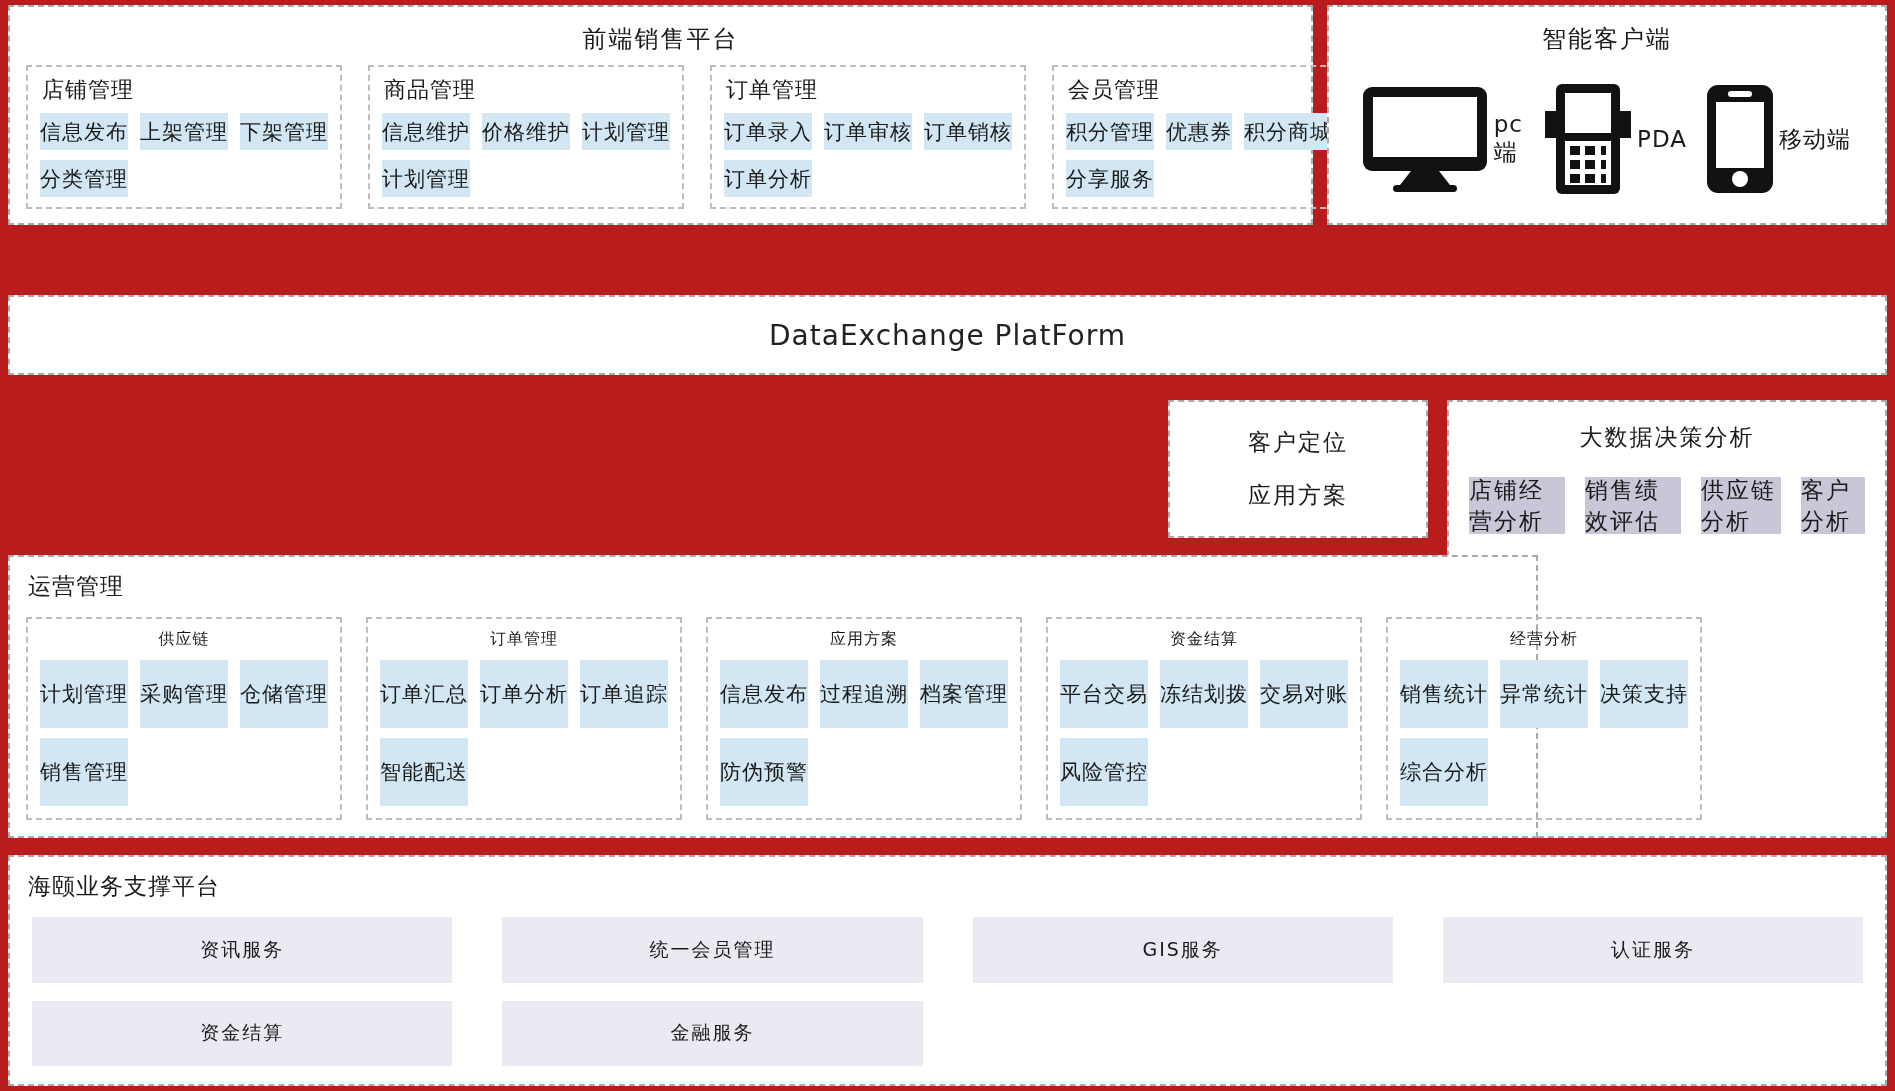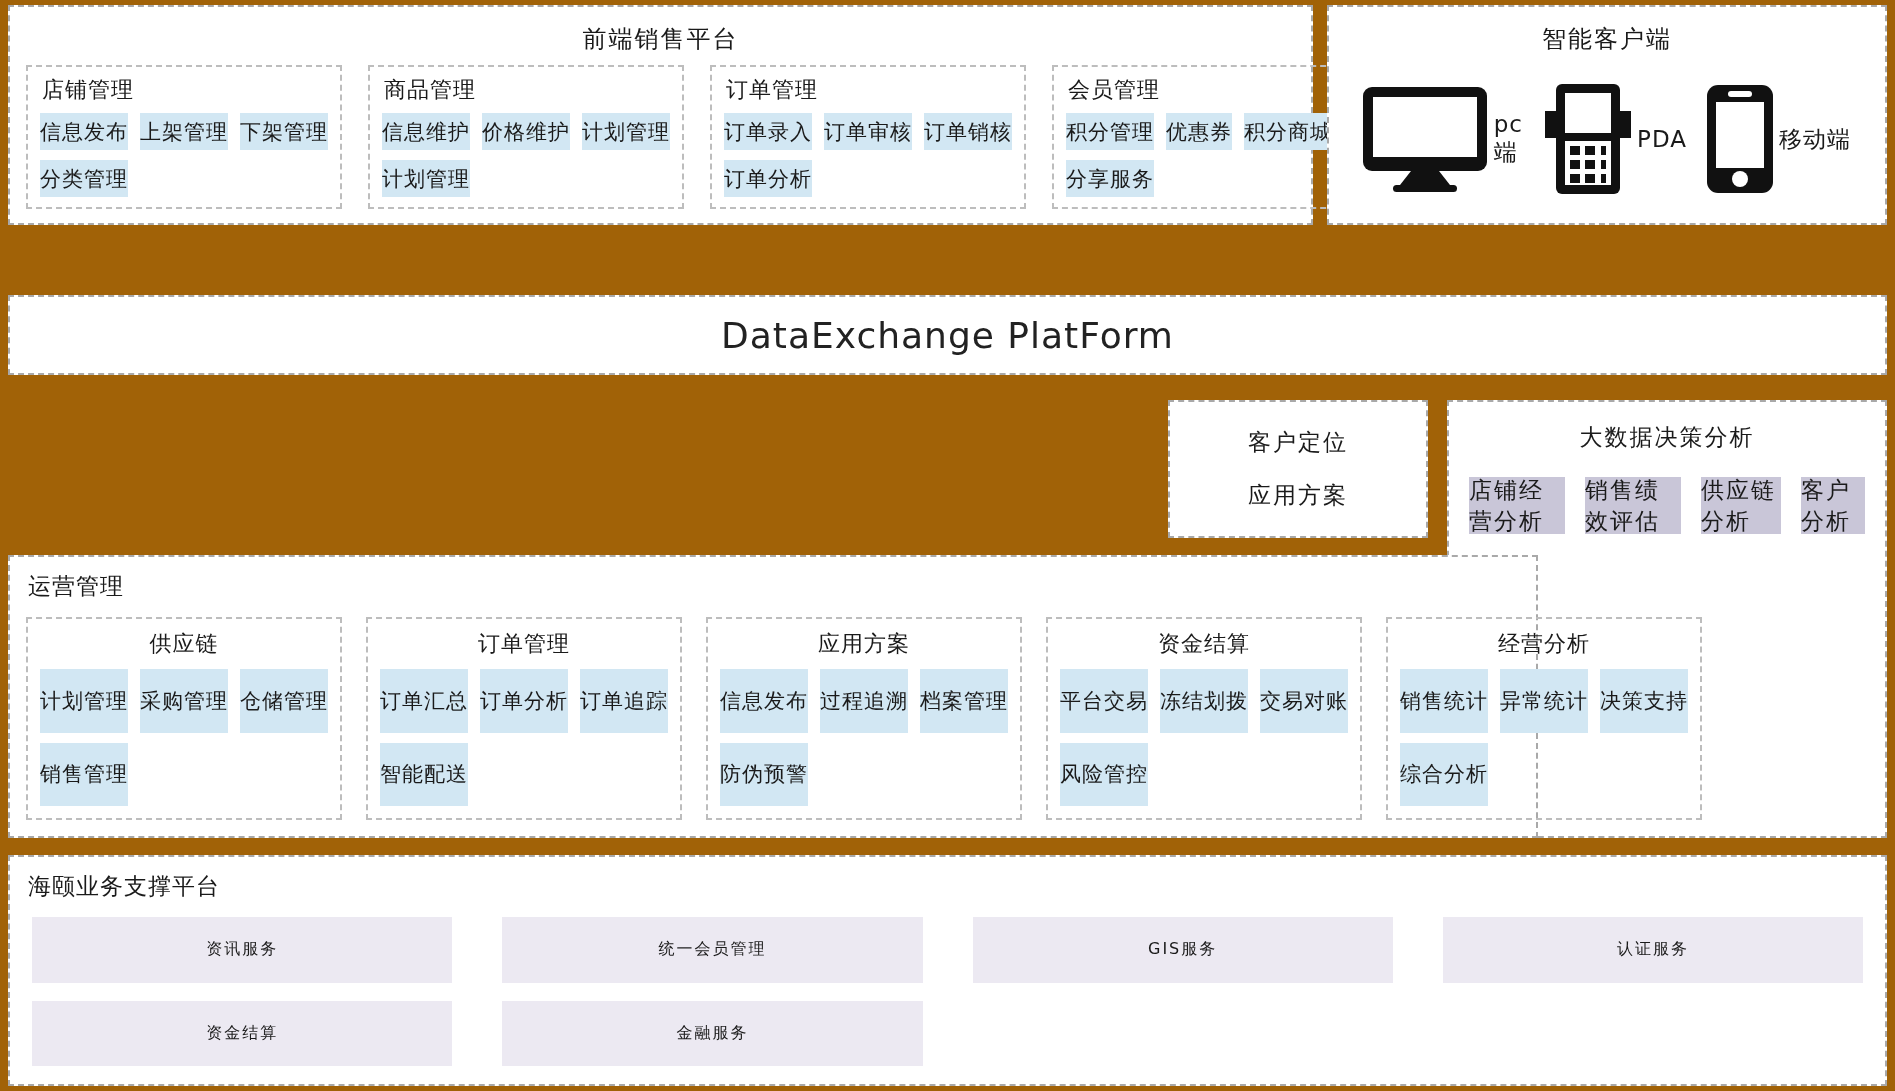--- a/index.html
+++ b/index.html
@@ -11,21 +11,21 @@
     --border-inner:#bdbdbd;
     --ink:#1a1a1a;
   }
   *{box-sizing:border-box; margin:0; padding:0;}
   html,body{background:#ffffff;}
   body{
     width:1895px; height:1091px;
     font-family:"DejaVu Sans","Liberation Sans",sans-serif;
     color:var(--ink);
   }
-  .page{position:relative; width:1895px; height:1091px; background:#a16207; overflow:hidden;}
+  .page{position:relative; width:1895px; height:1091px; background:#b91c1c; overflow:hidden;}
   .box{position:absolute; border:2px dashed var(--border-outer); background:#fff;}
   .inner-box{border:2px dashed var(--border-inner);}
   .center-title{text-align:center; font-size:24px; margin-top:16px; letter-spacing:2px;}
   .left-title{font-size:23px; letter-spacing:1px;}
 
   
   .sec-frontend{left:8px; top:5px; width:1305px; height:220px;}
   .fe-groups{position:absolute; left:16px; right:16px; top:58px; bottom:14px; display:flex; gap:26px;}
   .group{flex:1; padding:6px 12px 10px; display:flex; flex-direction:column;}
   .group-title{font-size:22px; margin:2px 0 8px 2px; letter-spacing:1px;}
@@ -33,21 +33,21 @@
   .chip{background:var(--chip-blue); display:flex; align-items:center; justify-content:center; font-size:21px; letter-spacing:1px; white-space:nowrap;}
 
   
   .sec-clients{left:1327px; top:5px; width:560px; height:220px;}
   .devices{position:absolute; left:34px; right:34px; top:56px; bottom:8px; display:flex; justify-content:space-between;}
   .device{display:flex; flex-direction:row; align-items:center; justify-content:flex-end; gap:6px; width:160px;}
   .device-label{font-size:23px; letter-spacing:1px;}
 
   
   .sec-exchange{left:8px; top:295px; width:1879px; height:80px; display:flex; align-items:center; justify-content:center;}
-  .exchange-title{font-size:36px; letter-spacing:1px; color:#222;}
+  .exchange-title{font-size:28px; letter-spacing:1px; color:#222;}
 
   
   .sec-industry{left:8px; top:400px; width:1140px; height:142px;}
   .industry-title{padding:12px 0 0 16px;}
   .industry-buttons{position:absolute; left:22px; right:22px; bottom:16px; height:54px; display:flex; gap:46px;}
   .industry-btn{flex:1; background:var(--button-blue); display:flex; align-items:center; justify-content:center; font-size:23px; letter-spacing:1px;}
 
   
   .sec-positioning{left:1168px; top:400px; width:260px; height:138px; display:flex; flex-direction:column; align-items:center; justify-content:center; gap:22px;}
   .pos-line{font-size:23px; letter-spacing:2px;}
@@ -56,27 +56,27 @@
   .sec-bigdata{left:1447px; top:400px; width:440px; height:438px;}
   .bigdata-title{text-align:center; font-size:23px; margin-top:20px; letter-spacing:2px;}
   .bigdata-chips{margin:24px 20px 0; display:flex; flex-direction:row; gap:20px;}
   .bigdata-chip{height:57px; background:var(--chip-lavender); display:flex; align-items:center; justify-content:center; font-size:23px; letter-spacing:2px;}
 
   
   .sec-operations{left:8px; top:555px; width:1530px; height:283px;}
   .ops-title{padding:14px 0 0 18px;}
   .ops-groups{position:absolute; left:16px; right:16px; top:60px; bottom:16px; display:flex; gap:24px;}
   .ops-group{flex:1; padding:4px 12px 12px; display:flex; flex-direction:column;}
-  .ops-group-title{text-align:center; font-size:22px; margin:6px 0 10px; letter-spacing:1px;}
+  .ops-group-title{text-align:center; font-size:16px; margin:6px 0 10px; letter-spacing:1px;}
 
   
   .sec-support{left:8px; top:855px; width:1879px; height:231px;}
   .support-title{padding:14px 0 0 18px;}
   .support-grid{position:absolute; left:22px; right:22px; top:60px; bottom:18px; display:grid; grid-template-columns:repeat(4,1fr); gap:18px 50px;}
-  .support-chip{background:var(--chip-lavender-light); display:flex; align-items:center; justify-content:center; font-size:16px; letter-spacing:2px;}
+  .support-chip{background:var(--chip-lavender-light); display:flex; align-items:center; justify-content:center; font-size:19px; letter-spacing:2px;}
 
   svg{display:block;}
 </style>
 </head>
 <body>
 
 <div class="page">
 
   <div class="box sec-frontend">
     <div class="center-title">前端销售平台</div>

